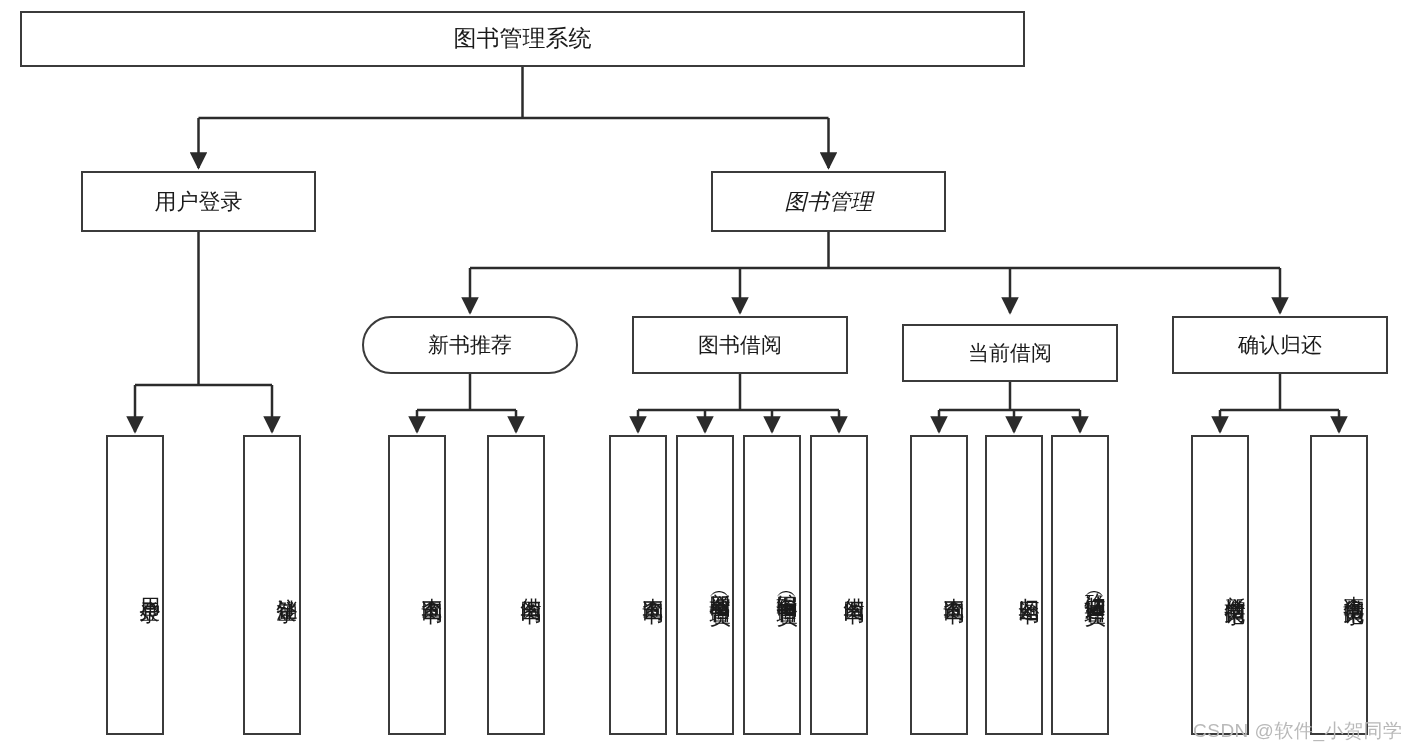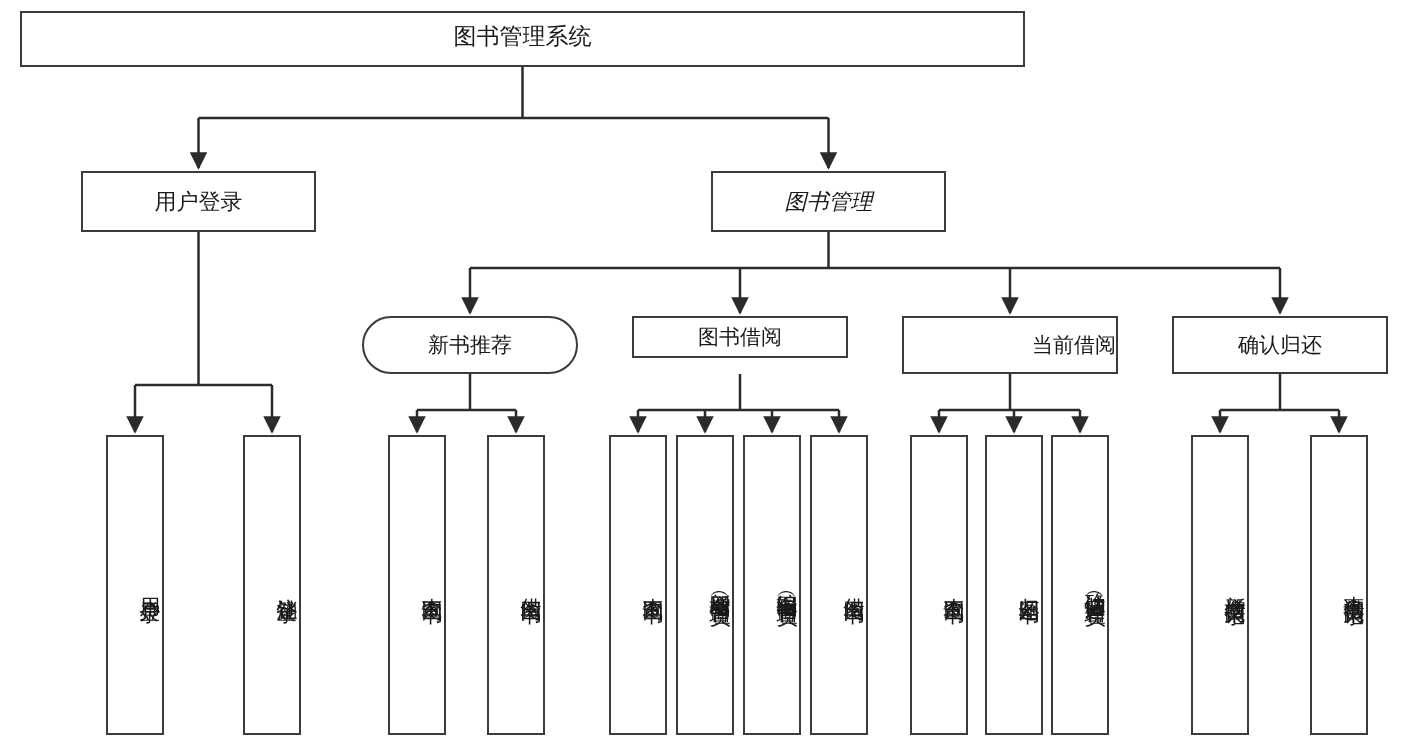--- a/index.html
+++ b/index.html
@@ -112,36 +112,36 @@
         <path d="M 1014 410 L 1014 432" marker-end="url(#arrow)"></path>
         <path d="M 1080 410 L 1080 432" marker-end="url(#arrow)"></path>
         <path d="M 1280 374 L 1280 410"></path>
         <path d="M 1220 410 L 1339 410"></path>
         <path d="M 1220 410 L 1220 432" marker-end="url(#arrow)"></path>
         <path d="M 1339 410 L 1339 432" marker-end="url(#arrow)"></path>
       </g>
   </svg>
 
   <div id="nodes-layer">
-      <div class="node level0" style="left: 20px; top: 11px; width: 1005px; height: 56px; font-family: Liberation Mono, monospace;">
+      <div class="node level0" style="left: 20px; top: 11px; width: 1005px; height: 56px;">
         <span class="lbl">图书管理系统</span>
       </div>
       <div class="node level1" style="left: 81px; top: 171px; width: 235px; height: 61px;">
         <span class="lbl">用户登录</span>
       </div>
       <div class="node level1" style="left: 711px; top: 171px; width: 235px; height: 61px; font-style: italic;">
         <span class="lbl">图书管理</span>
       </div>
       <div class="node level2" style="left: 362px; top: 316px; width: 216px; height: 58px; border-radius: 29px;">
         <span class="lbl">新书推荐</span>
       </div>
-      <div class="node level2" style="left: 632px; top: 316px; width: 216px; height: 42px;">
+      <div class="node level2" style="left: 632px; top: 316px; width: 216px; height: 58px;">
         <span class="lbl">图书借阅</span>
       </div>
-      <div class="node level2" style="left: 902px; top: 316px; width: 216px; height: 58px; justify-content: flex-end;">
+      <div class="node level2" style="left: 902px; top: 324px; width: 216px; height: 58px;">
         <span class="lbl">当前借阅</span>
       </div>
       <div class="node level2" style="left: 1172px; top: 316px; width: 216px; height: 58px;">
         <span class="lbl">确认归还</span>
       </div>
       <div class="node leaf" style="left: 106px; top: 435px; width: 58px; height: 300px;">
         <span class="lbl">用户登录</span>
       </div>
       <div class="node leaf" style="left: 243px; top: 435px; width: 58px; height: 300px;">
         <span class="lbl">注销登录</span>
@@ -174,14 +174,15 @@
         <span class="lbl">确认归还（管理员）</span>
       </div>
       <div class="node leaf" style="left: 1191px; top: 435px; width: 58px; height: 300px;">
         <span class="lbl">新增借阅记录</span>
       </div>
       <div class="node leaf" style="left: 1310px; top: 435px; width: 58px; height: 300px;">
         <span class="lbl">查询借阅记录</span>
       </div>
     </div>
 
+  <div class="watermark" style="left: 1193px; top: 718px; color: rgb(185, 185, 185);">CSDN @软件_小贺同学</div>
 
 </div>
 
 </body></html>

